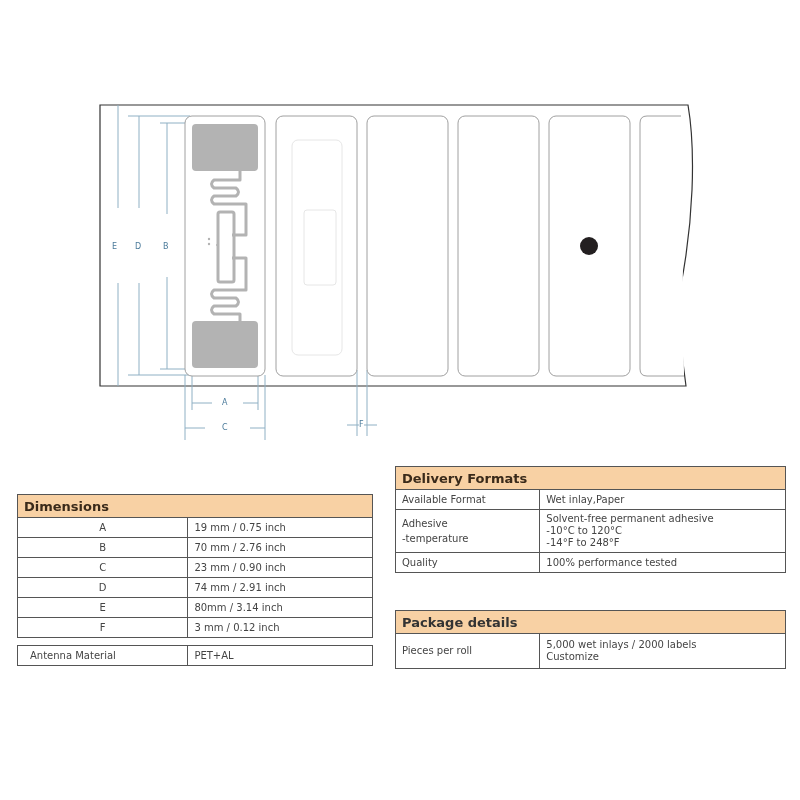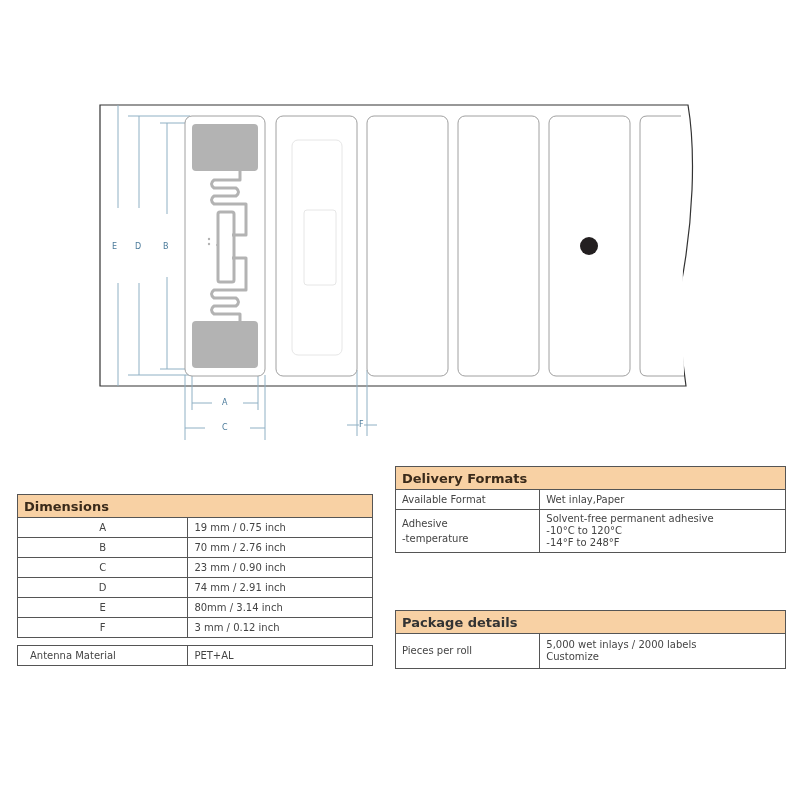--- a/index.html
+++ b/index.html
@@ -140,20 +140,24 @@
     <td style="height:42px;">
       <div>Adhesive</div>
       <div style="margin-top:3px;">-temperature</div>
     </td>
     <td>
       <div>Solvent-free permanent adhesive</div>
       <div>-10°C to 120°C</div>
       <div>-14°F to 248°F</div>
     </td>
   </tr>
+  <tr>
+    <td>Quality</td>
+    <td>100% performance tested</td>
+  </tr>
 </tbody>
   </table>
 
 <table class="spec" style="left:395px;top:610px;width:391px;">
   <tbody>
       <tr>
         <th colspan="2" class="light">Package details</th>
       </tr>
   <tr>
     <td style="width:37%;height:34px;">Pieces per roll</td>

